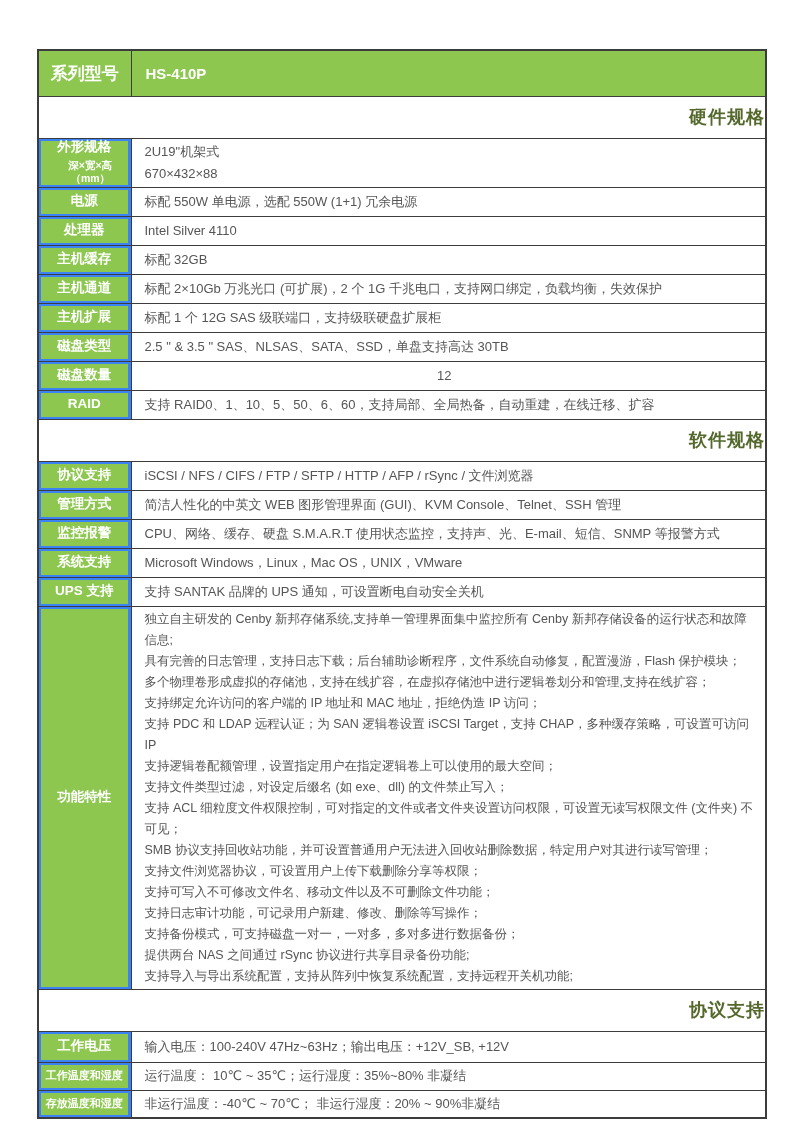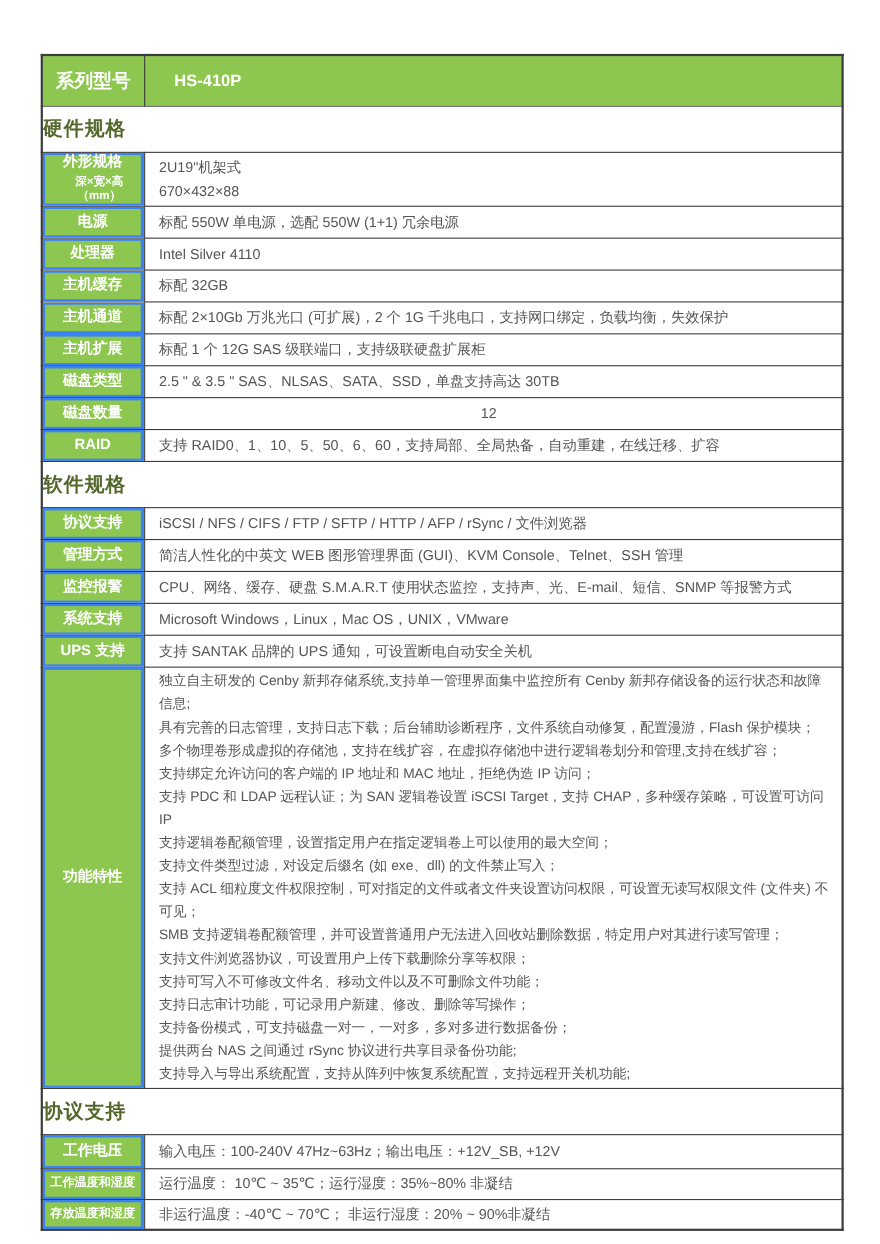--- a/index.html
+++ b/index.html
@@ -13,23 +13,23 @@
   table.spec {
     position:absolute; left:37px; top:49px; width:730px;
     border-collapse:collapse; table-layout:fixed;
     border:2px solid #3c3c3c;
   }
   table.spec td { border:1.5px solid #3c3c3c; vertical-align:middle; }
   col.c-label { width:93px; }
   
   tr.model td { height:46px; background:#8dc74f; }
   td.model-label { text-align:center; color:#fff; font-weight:bold; font-size:17px; }
-  td.model-value { color:#fff; font-weight:bold; font-size:15px; padding-left:27px; }
-  
-  tr.section td { height:42px; background:#fff; text-align:left; }
+  td.model-value { color:#fff; font-weight:bold; font-size:15px; padding-left:14px; }
+  
+  tr.section td { height:42px; background:#fff; text-align:right; }
   .section-title { font-size:18px; font-weight:bold; color:#54682c; letter-spacing:1px; }
   
   td.lab { background:#3b82f6; position:relative; }
   td.lab .g {
     position:absolute; top:2px; bottom:2px; left:2px; right:3px;
     background:#8dc74f; color:#fff; font-weight:bold; font-size:13.5px;
     display:flex; flex-direction:column; align-items:center; justify-content:center;
     text-align:center; line-height:1.25;
   }
   td.lab .g .sub { font-size:10.5px; font-weight:bold; margin-top:3px;padding-left:12px; }
@@ -170,21 +170,21 @@
           </td>
       <td class="val features-val">
         <div class="fline">独立自主研发的 Cenby 新邦存储系统,支持单一管理界面集中监控所有 Cenby 新邦存储设备的运行状态和故障信息;</div>
         <div class="fline">具有完善的日志管理，支持日志下载；后台辅助诊断程序，文件系统自动修复，配置漫游，Flash 保护模块；</div>
         <div class="fline">多个物理卷形成虚拟的存储池，支持在线扩容，在虚拟存储池中进行逻辑卷划分和管理,支持在线扩容；</div>
         <div class="fline">支持绑定允许访问的客户端的 IP 地址和 MAC 地址，拒绝伪造 IP 访问；</div>
         <div class="fline">支持 PDC 和 LDAP 远程认证；为 SAN 逻辑卷设置 iSCSI Target，支持 CHAP，多种缓存策略，可设置可访问 IP</div>
         <div class="fline">支持逻辑卷配额管理，设置指定用户在指定逻辑卷上可以使用的最大空间；</div>
         <div class="fline">支持文件类型过滤，对设定后缀名 (如 exe、dll) 的文件禁止写入；</div>
         <div class="fline">支持 ACL 细粒度文件权限控制，可对指定的文件或者文件夹设置访问权限，可设置无读写权限文件 (文件夹) 不可见；</div>
-        <div class="fline">SMB 支持逻辑卷配额管理，并可设置普通用户无法进入回收站删除数据，特定用户对其进行读写管理；</div>
+        <div class="fline">SMB 协议支持回收站功能，并可设置普通用户无法进入回收站删除数据，特定用户对其进行读写管理；</div>
         <div class="fline">支持文件浏览器协议，可设置用户上传下载删除分享等权限；</div>
         <div class="fline">支持可写入不可修改文件名、移动文件以及不可删除文件功能；</div>
         <div class="fline">支持日志审计功能，可记录用户新建、修改、删除等写操作；</div>
         <div class="fline">支持备份模式，可支持磁盘一对一，一对多，多对多进行数据备份；</div>
         <div class="fline">提供两台 NAS 之间通过 rSync 协议进行共享目录备份功能;</div>
         <div class="fline">支持导入与导出系统配置，支持从阵列中恢复系统配置，支持远程开关机功能;</div>
       </td>
     </tr>
 
     <tr class="section">

